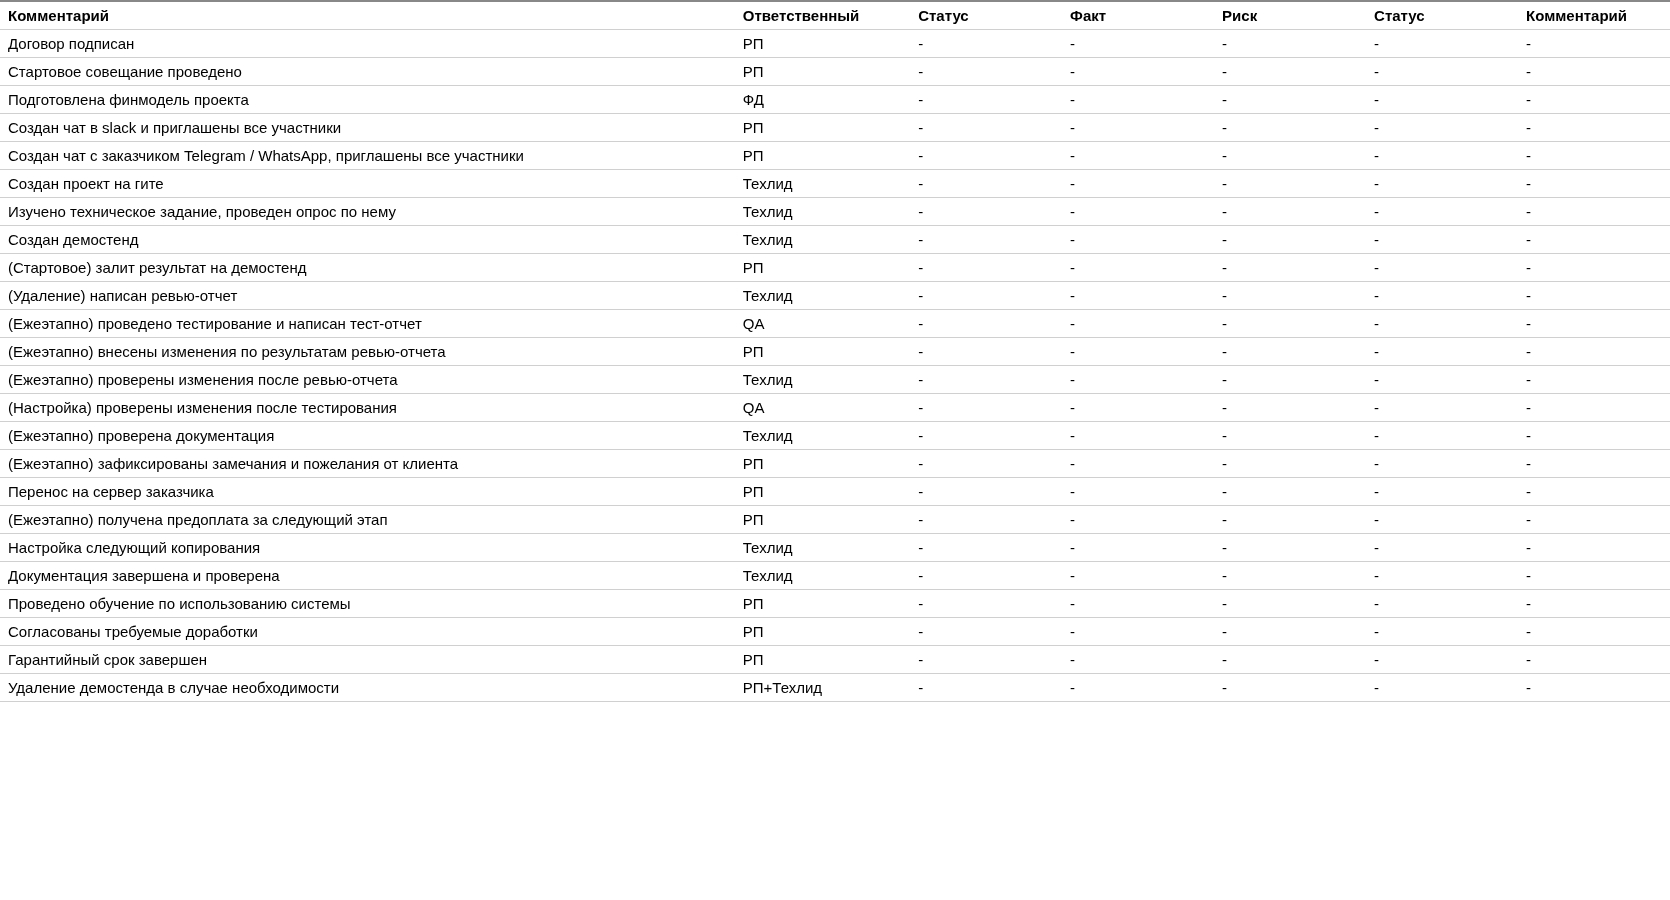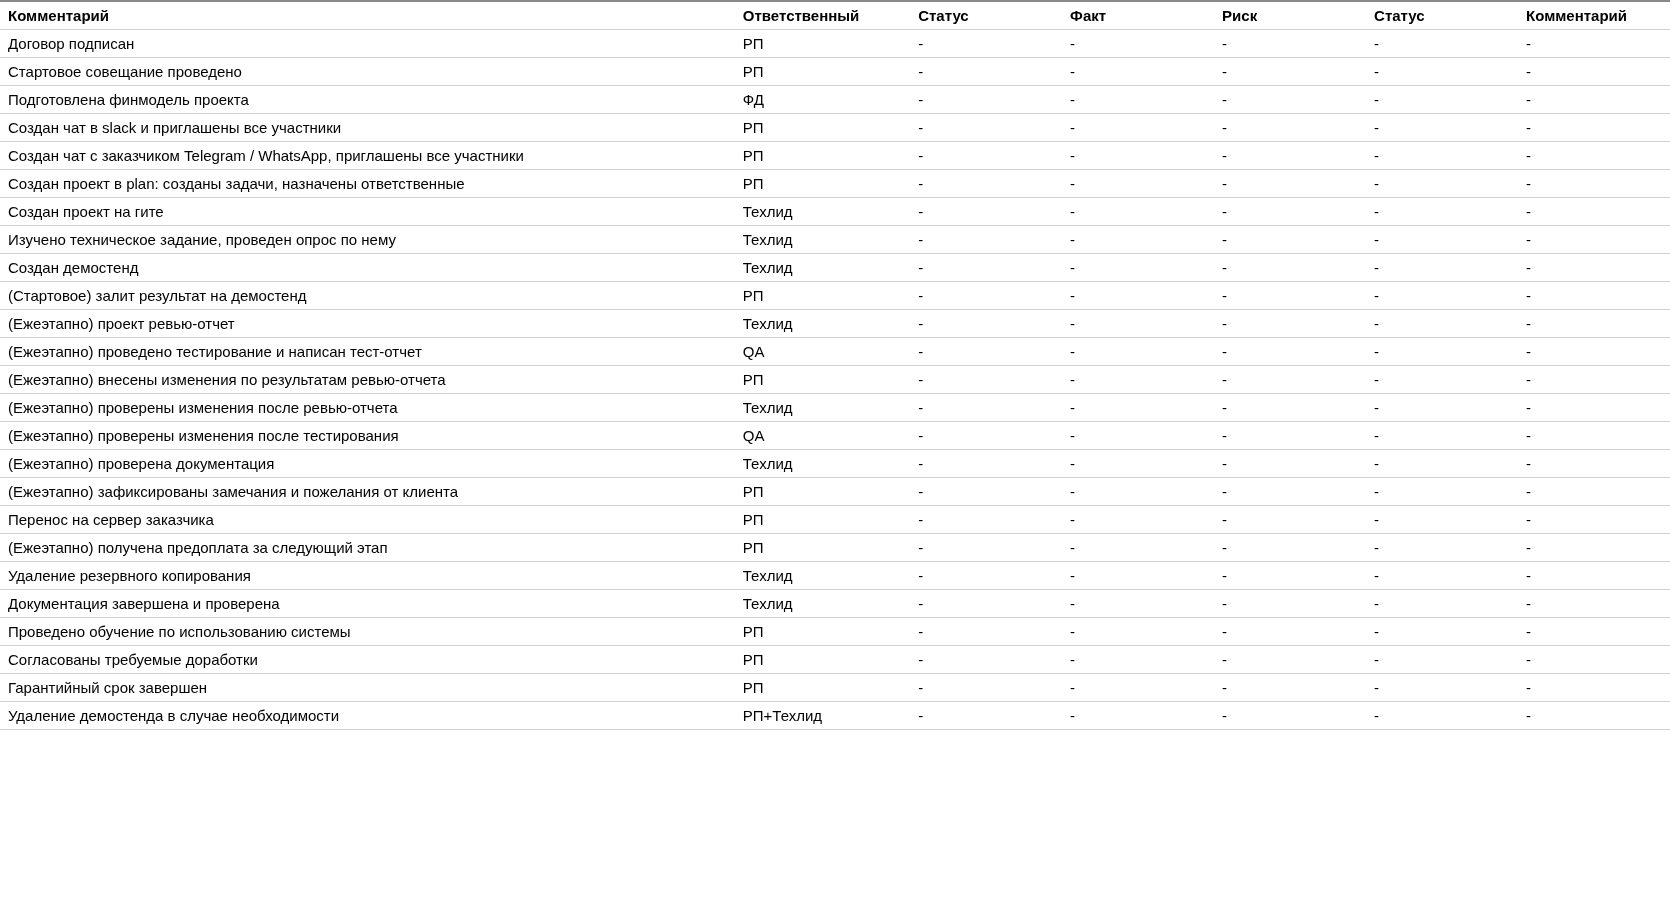--- a/index.html
+++ b/index.html
@@ -105,29 +105,20 @@
       <tr>
         <td>Создан чат с заказчиком Telegram / WhatsApp, приглашены все участники</td>
         <td>РП</td>
         <td>-</td>
         <td>-</td>
         <td>-</td>
         <td>-</td>
         <td>-</td>
       </tr>
       <tr>
-        <td>Создан проект в plan: созданы задачи, назначены ответственные</td>
-        <td>РП</td>
-        <td>-</td>
-        <td>-</td>
-        <td>-</td>
-        <td>-</td>
-        <td>-</td>
-      </tr>
-      <tr>
         <td>Создан проект на гите</td>
         <td>Техлид</td>
         <td>-</td>
         <td>-</td>
         <td>-</td>
         <td>-</td>
         <td>-</td>
       </tr>
       <tr>
         <td>Изучено техническое задание, проведен опрос по нему</td>
@@ -150,21 +141,21 @@
       <tr>
         <td>(Стартовое) залит результат на демостенд</td>
         <td>РП</td>
         <td>-</td>
         <td>-</td>
         <td>-</td>
         <td>-</td>
         <td>-</td>
       </tr>
       <tr>
-        <td>(Ежеэтапно) проект ревью-отчет</td>
+        <td>(Удаление) написан ревью-отчет</td>
         <td>Техлид</td>
         <td>-</td>
         <td>-</td>
         <td>-</td>
         <td>-</td>
         <td>-</td>
       </tr>
       <tr>
         <td>(Ежеэтапно) проведено тестирование и написан тест-отчет</td>
         <td>QA</td>
@@ -186,21 +177,21 @@
       <tr>
         <td>(Ежеэтапно) проверены изменения после ревью-отчета</td>
         <td>Техлид</td>
         <td>-</td>
         <td>-</td>
         <td>-</td>
         <td>-</td>
         <td>-</td>
       </tr>
       <tr>
-        <td>(Ежеэтапно) проверены изменения после тестирования</td>
+        <td>(Настройка) проверены изменения после тестирования</td>
         <td>QA</td>
         <td>-</td>
         <td>-</td>
         <td>-</td>
         <td>-</td>
         <td>-</td>
       </tr>
       <tr>
         <td>(Ежеэтапно) проверена документация</td>
         <td>Техлид</td>
@@ -231,21 +222,21 @@
       <tr>
         <td>(Ежеэтапно) получена предоплата за следующий этап</td>
         <td>РП</td>
         <td>-</td>
         <td>-</td>
         <td>-</td>
         <td>-</td>
         <td>-</td>
       </tr>
       <tr>
-        <td>Удаление резервного копирования</td>
+        <td>Настройка следующий копирования</td>
         <td>Техлид</td>
         <td>-</td>
         <td>-</td>
         <td>-</td>
         <td>-</td>
         <td>-</td>
       </tr>
       <tr>
         <td>Документация завершена и проверена</td>
         <td>Техлид</td>

